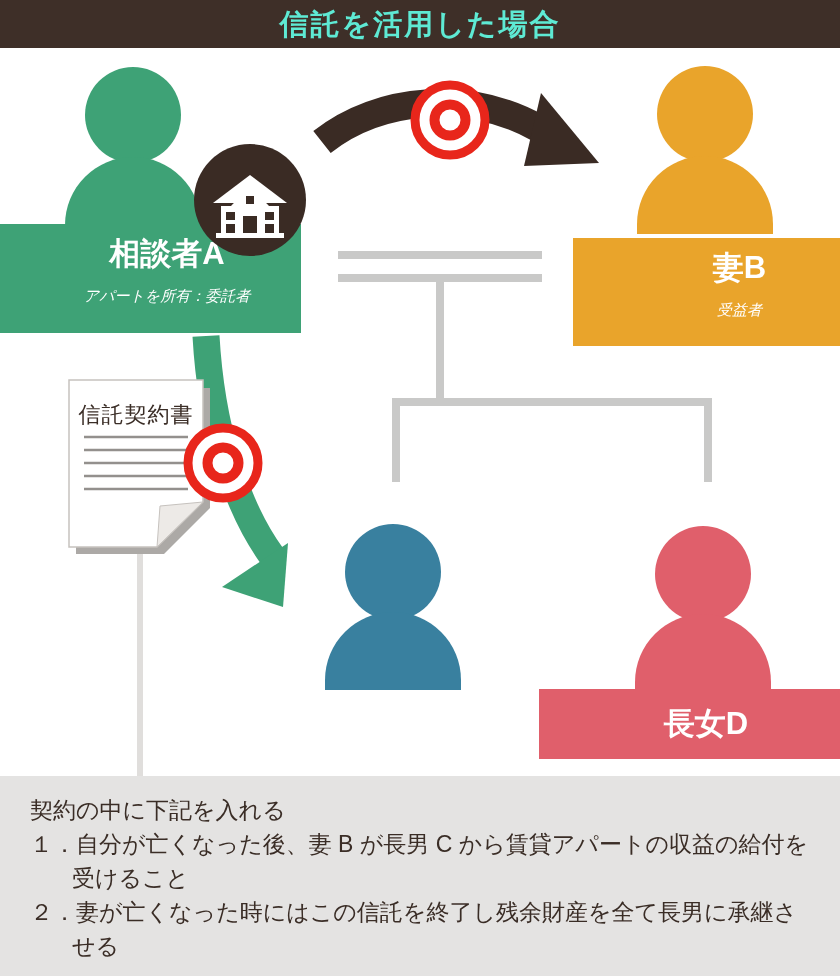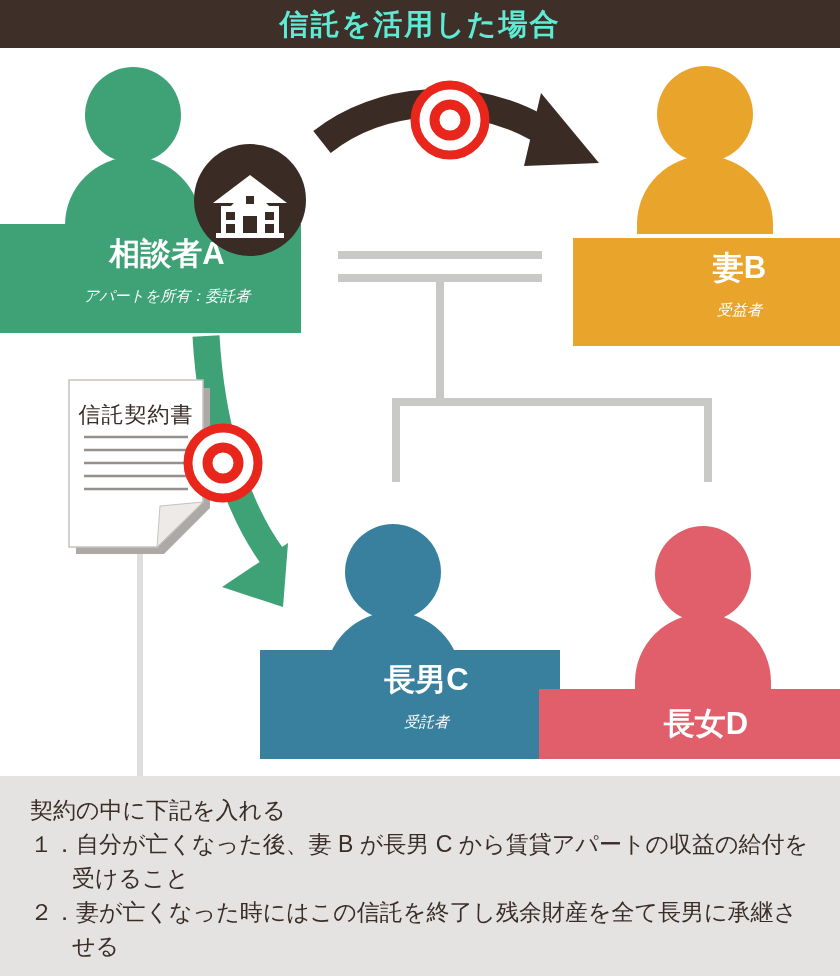--- a/index.html
+++ b/index.html
@@ -62,24 +62,20 @@
 
   <div class="head c-orange" style="left:657px;top:66px;"></div>
   <div class="torso c-orange" style="left:637px;top:156px;"></div>
   <div class="labelbox c-orange box-b">
     <div class="p-name">妻B</div>
     <div class="p-role">受益者</div>
   </div>
 
   <div class="head c-blue" style="left:345px;top:524px;"></div>
   <div class="torso c-blue" style="left:325px;top:612px;"></div>
-  <div class="labelbox c-blue box-c">
-    <div class="p-name">長男C</div>
-    <div class="p-role">受託者</div>
-  </div>
 
   <div class="head c-pink" style="left:655px;top:526px;"></div>
   <div class="torso c-pink" style="left:635px;top:614px;"></div>
   <div class="labelbox c-pink box-d">
     <div class="p-name">長女D</div>
   </div>
 
   <svg class="art" width="840" height="976" viewBox="0 0 840 976">
 
     <g>

